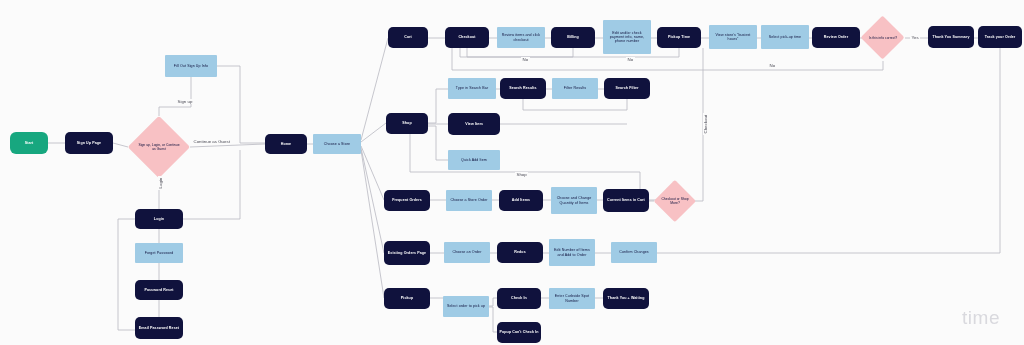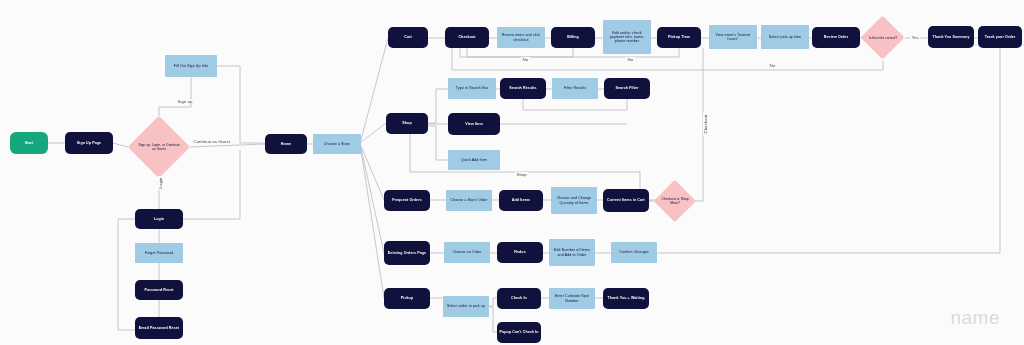--- a/index.html
+++ b/index.html
@@ -153,14 +153,14 @@
       <div class="elabel" style="left: 192px; top: 139px;">Continue as Guest</div>
       <div class="elabel vert" style="left: 158px; top: 190px;">Login</div>
       <div class="elabel" style="left: 521px; top: 57px;">No</div>
       <div class="elabel" style="left: 626px; top: 57px;">No</div>
       <div class="elabel" style="left: 768px; top: 63px;">No</div>
       <div class="elabel" style="left: 910px; top: 35px;">Yes</div>
       <div class="elabel vert" style="left: 703px; top: 135px;">Checkout</div>
       <div class="elabel" style="left: 515px; top: 172px;">Shop</div>
     </div>
 
-  <div id="watermark">name</div>
+  <div id="watermark">time</div>
 </div>
 
 </body></html>

